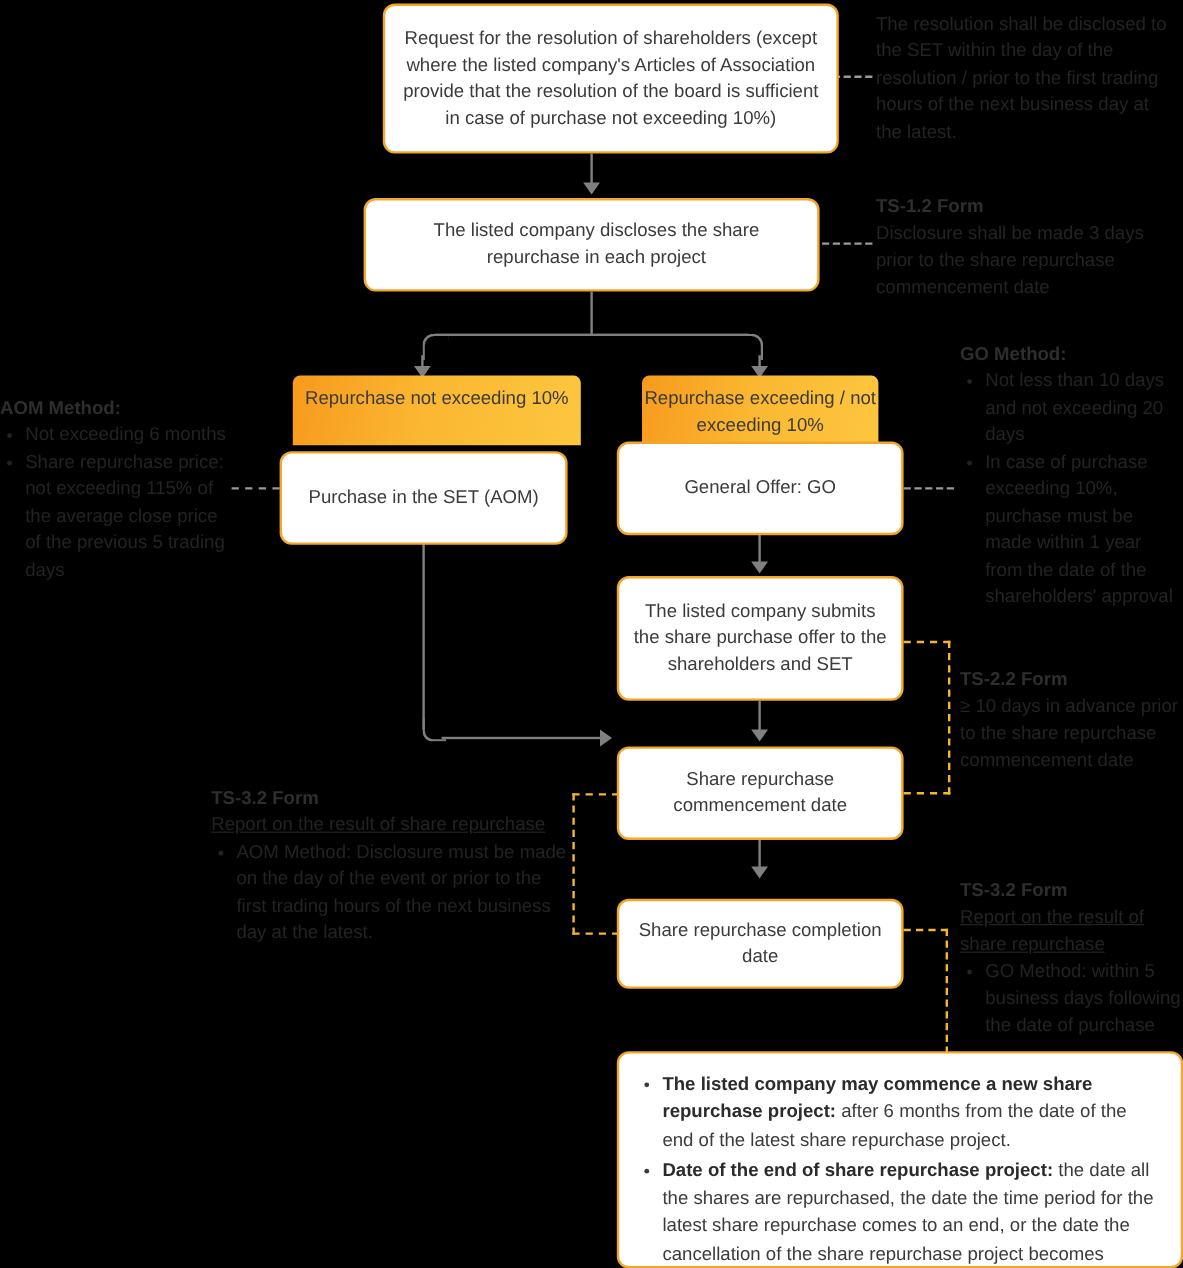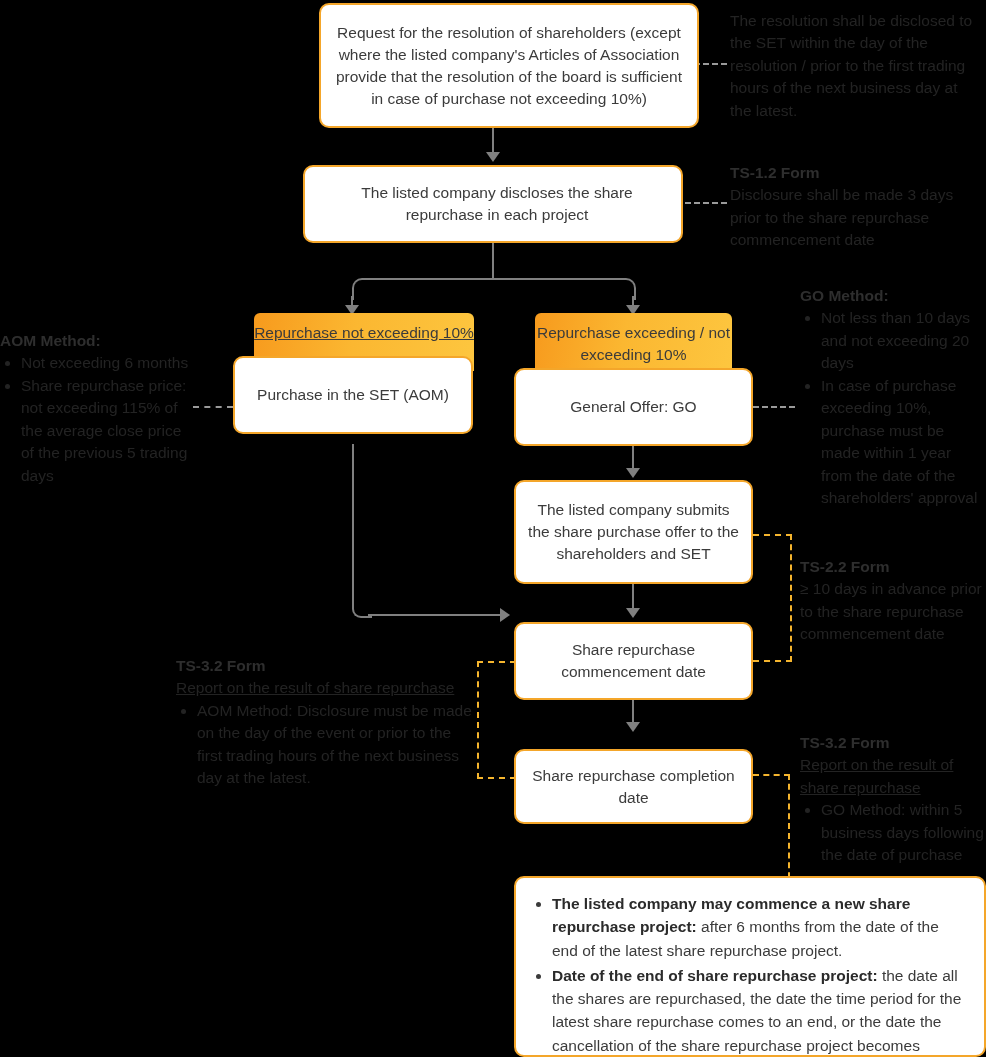--- a/index.html
+++ b/index.html
@@ -176,36 +176,36 @@
   <div class="dash-h" style="left:193px; top:406px; width:40px;"></div>
   <div class="dash-h" style="left:753px; top:406px; width:42px;"></div>
 
   <div class="dash-o" style="left:753px; top:534px; width:37px; height:124px; border-top-width:2px; border-right-width:2px; border-bottom-width:2px;"></div>
 
   <div class="dash-o" style="left:753px; top:774px; width:37px; height:0; border-top-width:2px;"></div>
   <div class="dash-o" style="left:788px; top:774px; width:0; height:114px; border-left-width:2px;"></div>
 
   <div class="dash-o" style="left:477px; top:661px; width:37px; height:114px; border-top-width:2px; border-left-width:2px; border-bottom-width:2px;"></div>
 
-  <div class="cap" style="left:254px; top:313px; width:220px; height:58px;text-decoration:underline;">
+  <div class="cap" style="left:244px; top:313px; width:240px; height:58px;">
     <span>Repurchase not exceeding 10%</span>
   </div>
   <div class="cap" style="left:535px; top:313px; width:197px; height:58px;">
     <span>Repurchase exceeding / not exceeding 10%</span>
   </div>
 
   <div class="node" style="left:303px; top:3px; width:380px; height:125px;margin-left:16px;">
     <span>Request for the resolution of shareholders (except where the listed company's Articles of Association provide that the resolution of the board is sufficient in case of purchase not exceeding 10%)</span>
   </div>
 
   <div class="node" style="left:303px; top:165px; width:380px; height:78px;padding-left:20px;">
     <span>The listed company discloses the share repurchase in each project</span>
   </div>
 
-  <div class="node" style="left:233px; top:356px; width:240px; height:78px;">
+  <div class="node" style="left:233px; top:376px; width:240px; height:78px;">
     <span>Purchase in the SET (AOM)</span>
   </div>
 
   <div class="node" style="left:514px; top:480px; width:239px; height:104px;">
     <span>The listed company submits the share purchase offer to the shareholders and SET</span>
   </div>
 
   <div class="node" style="left:514px; top:368px; width:239px; height:78px;">
     <span>General Offer: GO</span>
   </div>

